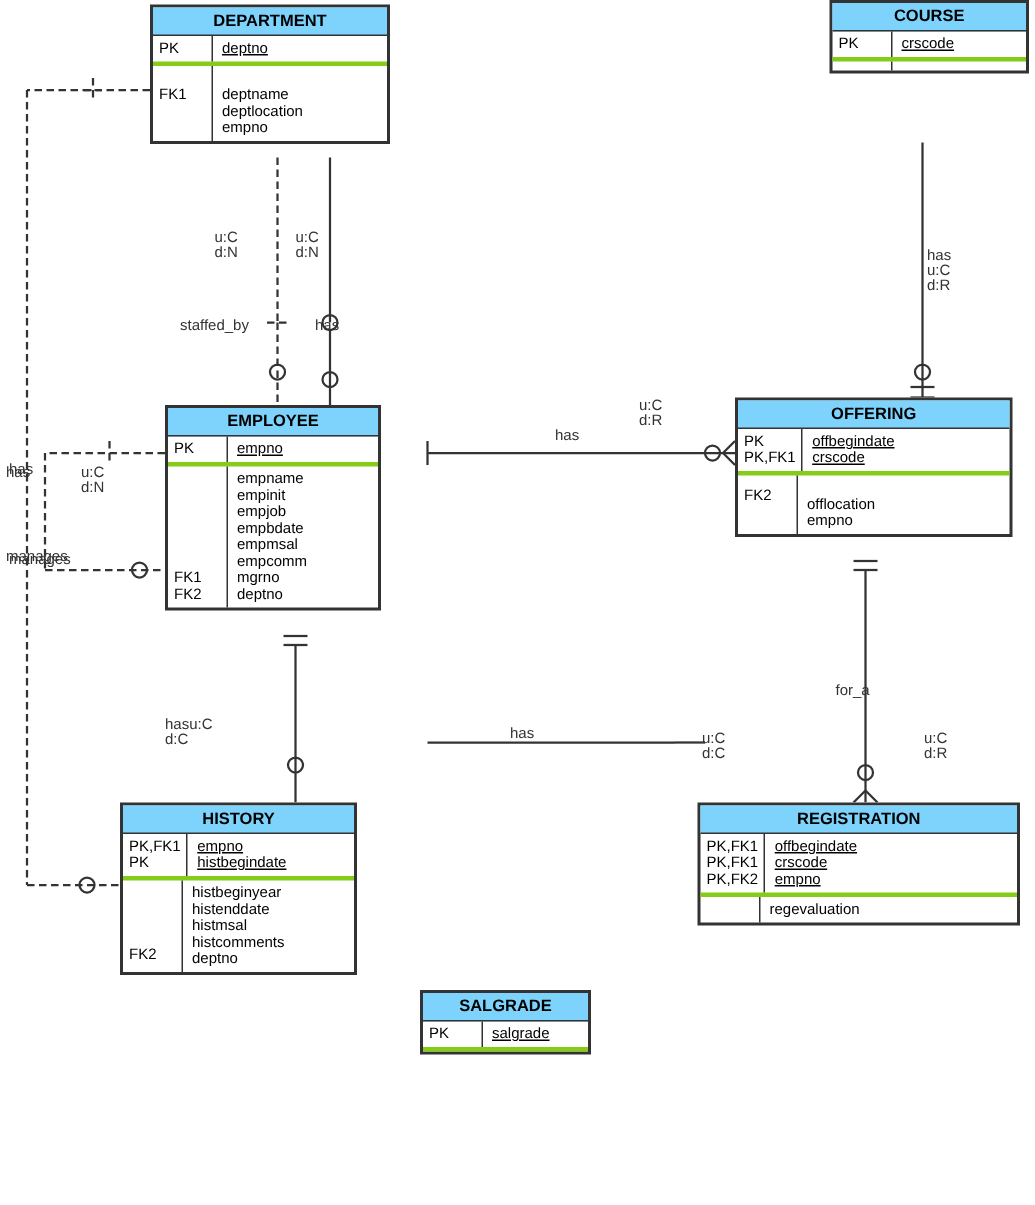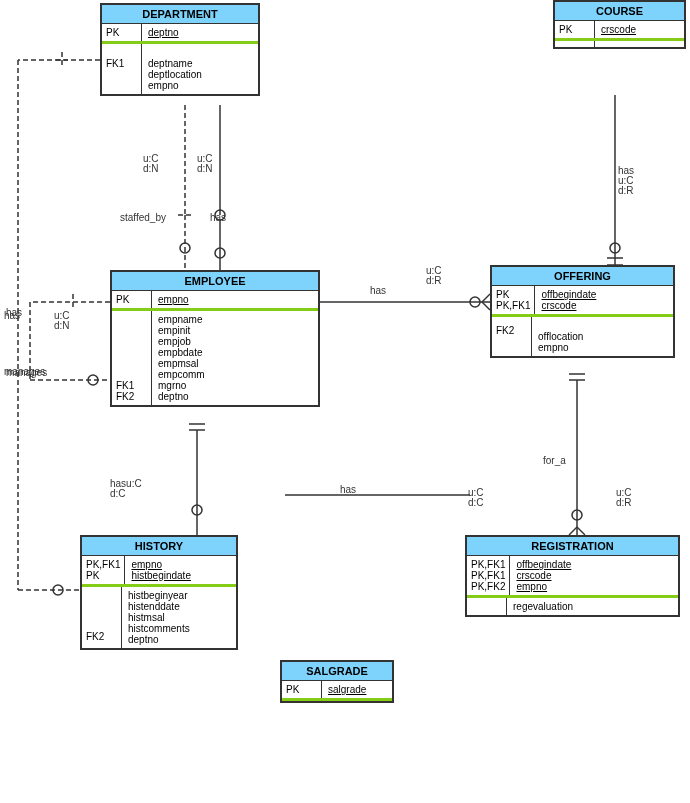--- a/index.html
+++ b/index.html
@@ -158,21 +158,21 @@
       </div>
     </div>
     <div class="entity-body">
       <div class="entity-col-left" style="padding-top:14px;">FK1</div>
       <div class="entity-col-right">
         <br><span class="bold">deptname</span><br>deptlocation<br>empno
       </div>
     </div>
   </div>
 
-  <div class="entity" style="left:110px; top:270px; width:210px;">
+  <div class="entity" style="left:110px; top:270px; width:144px;">
     <div class="entity-header">EMPLOYEE</div>
     <div class="entity-body entity-pk-row">
       <div class="entity-col-left">PK</div>
       <div class="entity-col-right">
         <span class="underline">empno</span>
       </div>
     </div>
     <div class="entity-body">
       <div class="entity-col-left">
         <br><br><br><br><br><br>FK1<br>FK2
@@ -270,21 +270,21 @@
   <div class="diagram-label" style="left:143px; top:163px;">d:N</div>
   <div class="diagram-label" style="left:370px; top:285px;">has</div>
   <div class="diagram-label" style="left:426px; top:265px;">u:C</div>
   <div class="diagram-label" style="left:426px; top:275px;">d:R</div>
   <div class="diagram-label" style="left:618px; top:165px;">has</div>
   <div class="diagram-label" style="left:618px; top:175px;">u:C</div>
   <div class="diagram-label" style="left:618px; top:185px;">d:R</div>
   <div class="diagram-label" style="left:110px; top:478px;">hasu:C</div>
   <div class="diagram-label" style="left:110px; top:488px;">d:C</div>
   <div class="diagram-label" style="left:340px; top:484px;">has</div>
-  <div class="diagram-label" style="left:543px; top:455px;">for_a</div>
+  <div class="diagram-label" style="left:557px; top:455px;">for_a</div>
   <div class="diagram-label" style="left:468px; top:487px;">u:C</div>
   <div class="diagram-label" style="left:468px; top:497px;">d:C</div>
   <div class="diagram-label" style="left:616px; top:487px;">u:C</div>
   <div class="diagram-label" style="left:616px; top:497px;">d:R</div>
   <div class="diagram-label" style="left:4px; top:310px;">has</div>
   <div class="diagram-label" style="left:4px; top:366px;">manages</div>
   <div class="diagram-label" style="left:54px; top:310px;">u:C</div>
   <div class="diagram-label" style="left:54px; top:320px;">d:N</div>
 
 </div>

